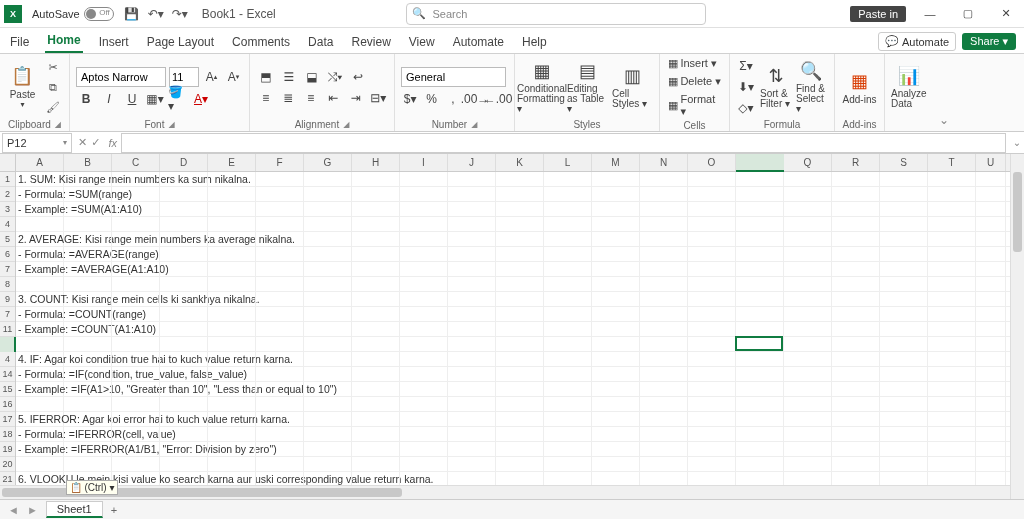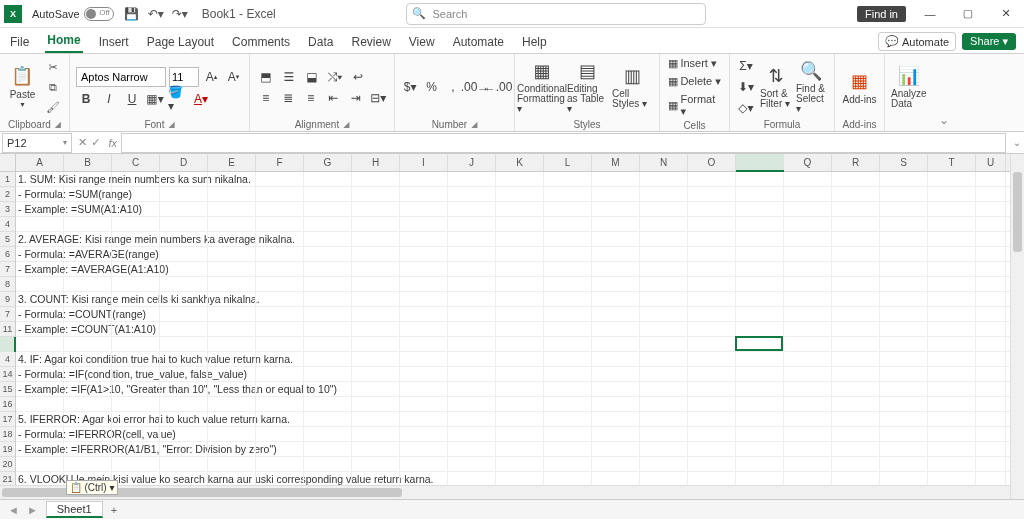--- a/index.html
+++ b/index.html
@@ -81,21 +81,21 @@
     </span>
   <div class="qat-btn" style="color:#7719aa">💾</div>
   <div class="qat-btn">↶▾</div>
   <div class="qat-btn">↷▾</div>
   <span class="title">Book1 - Excel</span>
   <div class="searchbox">
     <span class="mag">🔍</span>
     <span>Search</span>
   </div>
   <div class="right">
-    <div class="signin">Find in</div>
+    <div class="signin">Paste in</div>
     <div class="winbtn">—</div>
     <div class="winbtn">▢</div>
     <div class="winbtn">✕</div>
   </div>
 </div>
 
 <div class="tabs">
   <div class="tab">File</div>
   <div class="tab active">Home</div>
   <div class="tab">Insert</div>
@@ -179,20 +179,23 @@
       </div>
     </div>
     <div class="glabel-row">
         <span class="label">Alignment</span>
         <span class="dlg-launch">◢</span>
       </div>
   </div>
 
   <div class="group" style="width:120px">
     <div class="col" style="flex:1;justify-content:center">
+      <div class="row">
+          <input class="numfmt" value="General" style="">
+        </div>
       <div class="row">
         <div class="ib">$▾</div>
         <div class="ib">%</div>
         <div class="ib">,</div>
         <div class="ib">.00→</div>
         <div class="ib">←.00</div>
       </div>
     </div>
     <div class="glabel-row">
         <span class="label">Number</span>

